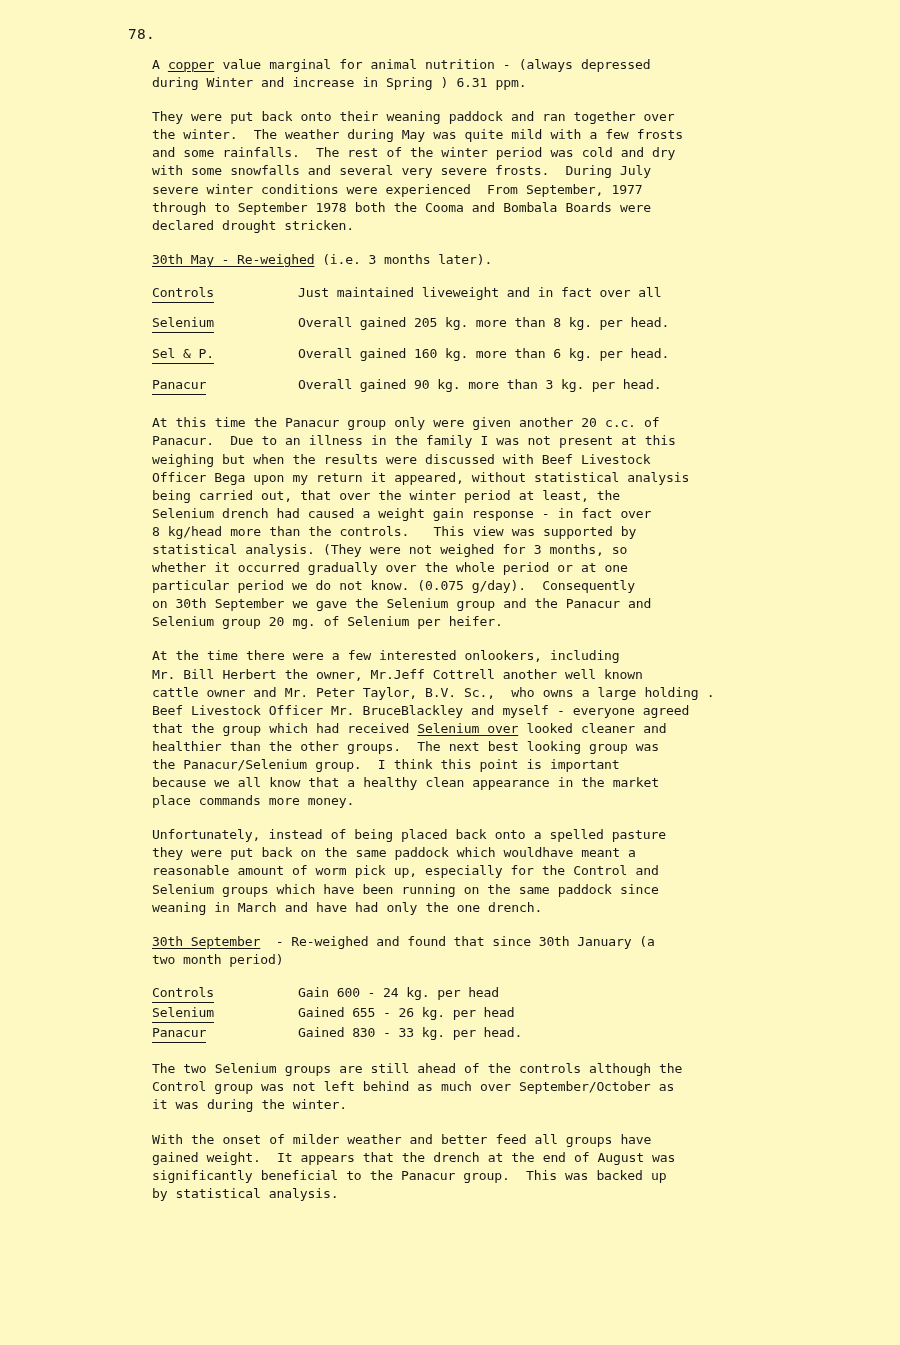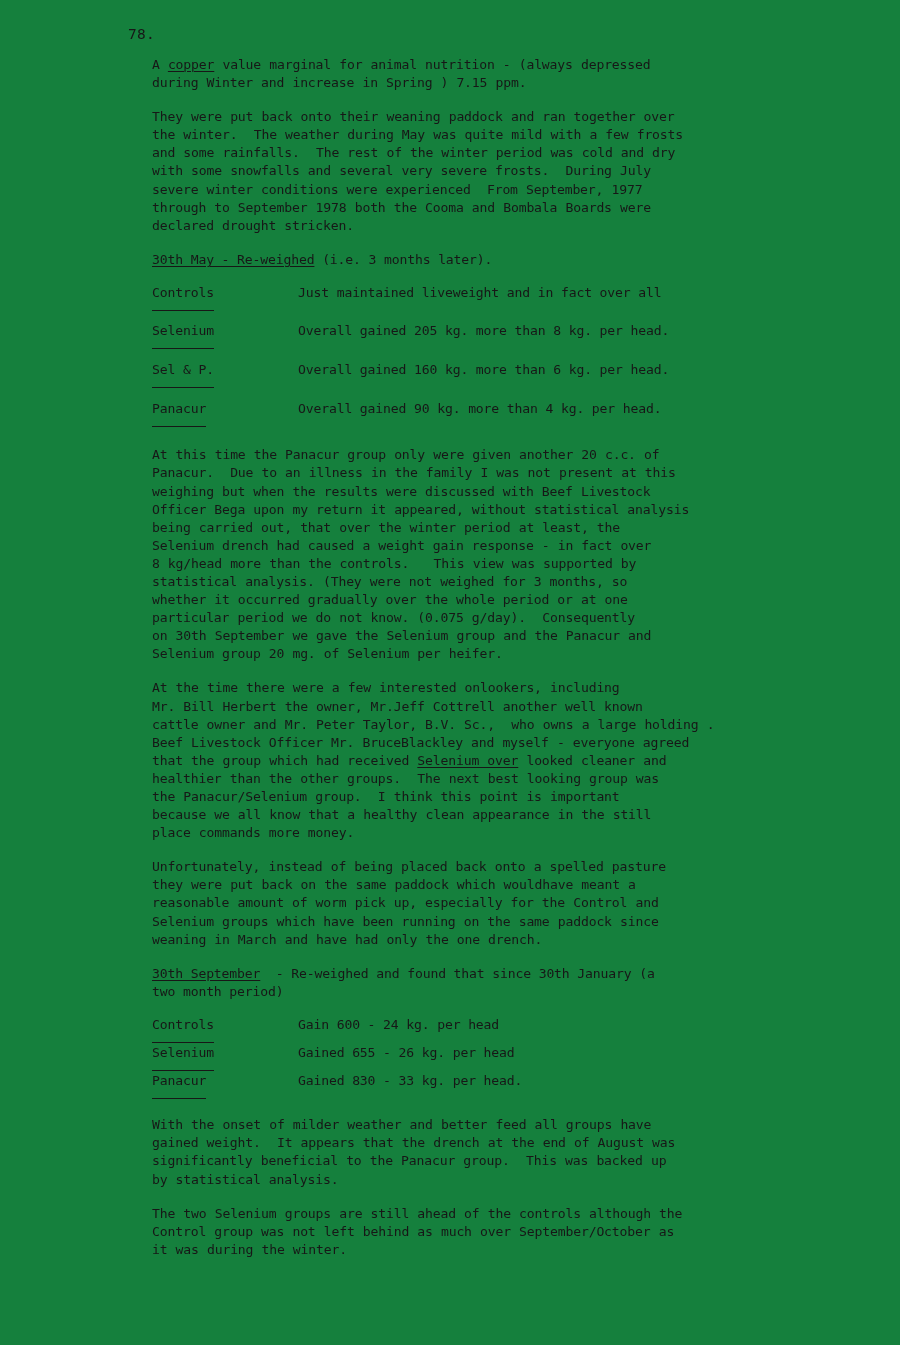--- a/index.html
+++ b/index.html
@@ -4,21 +4,21 @@
 <style>
   html, body {
     margin: 0;
     padding: 0;
     background: #ffffff;
   }
   .page {
     position: relative;
     width: 900px;
     height: 1345px;
-    background: #15803d;
+    background: #fef9c3;
     overflow: hidden;
     font-family: "DejaVu Sans Mono", "Liberation Mono", monospace;
     color: #171717;
   }
 
   
   .folio {
     position: absolute;
     left: 128px;
     top: 26px;
@@ -75,35 +75,35 @@
     width: 138px;
     padding-right: 8px;
   }
   table.results.august td.label { padding-bottom: 3px; }
   table.results.august tr.first td { padding-bottom: 2px; }
   table.results.august tr.gap td { padding-top: 9px; }
   table.results.october td.label { padding-bottom: 1px; }
   table.results td .label-text {
     display: inline-block;
     border-bottom: 1px solid #171717;
-    padding-bottom: 8px;
+    padding-bottom: 0px;
   }
   td.value { white-space: pre-wrap; }
 </style>
 </head>
 <body>
 
 <div class="page">
 
   <div class="folio">78.</div>
 
   <div class="body">
 
     <p class="para"><span>A </span><span class="u">copper</span><span> value marginal for animal nutrition - (always depressed
-during Winter and increase in Spring ) 7.15 ppm.</span></p>
+during Winter and increase in Spring ) 6.31 ppm.</span></p>
 
 
     <p class="para">They were put back onto their weaning paddock and ran together over
 the winter.  The weather during May was quite mild with a few frosts
 and some rainfalls.  The rest of the winter period was cold and dry
 with some snowfalls and several very severe frosts.  During July
 severe winter conditions were experienced  From September, 1977
 through to September 1978 both the Cooma and Bombala Boards were
 declared drought stricken.</p>
 
@@ -118,21 +118,21 @@
       <tr class="gap">
         <td class="label"><span class="label-text">Selenium</span></td>
         <td class="value">Overall gained 205 kg. more than 8 kg. per head.</td>
       </tr>
       <tr class="gap">
         <td class="label"><span class="label-text">Sel &amp; P.</span></td>
         <td class="value">Overall gained 160 kg. more than 6 kg. per head.</td>
       </tr>
       <tr class="gap">
         <td class="label"><span class="label-text">Panacur</span></td>
-        <td class="value">Overall gained 90 kg. more than 4 kg. per head.</td>
+        <td class="value">Overall gained 90 kg. more than 3 kg. per head.</td>
       </tr>
     </tbody>
       </table>
 
     <p class="para">At this time the Panacur group only were given another 20 c.c. of
 Panacur.  Due to an illness in the family I was not present at this
 weighing but when the results were discussed with Beef Livestock
 Officer Bega upon my return it appeared, without statistical analysis
 being carried out, that over the winter period at least, the
 Selenium drench had caused a weight gain response - in fact over
@@ -143,21 +143,21 @@
 on 30th September we gave the Selenium group and the Panacur and
 Selenium group 20 mg. of Selenium per heifer.</p>
 
     <p class="para"><span>At the time there were a few interested onlookers, including
 Mr. Bill Herbert the owner, Mr.Jeff Cottrell another well known
 cattle owner and Mr. Peter Taylor, B.V. Sc.,  who owns a large holding .
 Beef Livestock Officer Mr. BruceBlackley and myself - everyone agreed
 that the group which had received </span><span class="u">Selenium over</span><span> looked cleaner and
 healthier than the other groups.  The next best looking group was
 the Panacur/Selenium group.  I think this point is important
-because we all know that a healthy clean appearance in the still
+because we all know that a healthy clean appearance in the market
 place commands more money.</span></p>
 
     <p class="para">Unfortunately, instead of being placed back onto a spelled pasture
 they were put back on the same paddock which wouldhave meant a
 reasonable amount of worm pick up, especially for the Control and
 Selenium groups which have been running on the same paddock since
 weaning in March and have had only the one drench.</p>
 
     <h2 class="heading"><span class="u">30th September</span><span>  - Re-weighed and found that since 30th January (a
 two month period)</span></h2>
@@ -172,23 +172,23 @@
         <td class="label"><span class="label-text">Selenium</span></td>
         <td class="value">Gained 655 - 26 kg. per head</td>
       </tr>
       <tr>
         <td class="label"><span class="label-text">Panacur</span></td>
         <td class="value">Gained 830 - 33 kg. per head.</td>
       </tr>
     </tbody>
       </table>
 
+    <p class="para">The two Selenium groups are still ahead of the controls although the
+Control group was not left behind as much over September/October as
+it was during the winter.</p>
+
     <p class="para">With the onset of milder weather and better feed all groups have
 gained weight.  It appears that the drench at the end of August was
 significantly beneficial to the Panacur group.  This was backed up
 by statistical analysis.</p>
 
-    <p class="para">The two Selenium groups are still ahead of the controls although the
-Control group was not left behind as much over September/October as
-it was during the winter.</p>
-
   </div>
 </div>
 
 </body></html>

